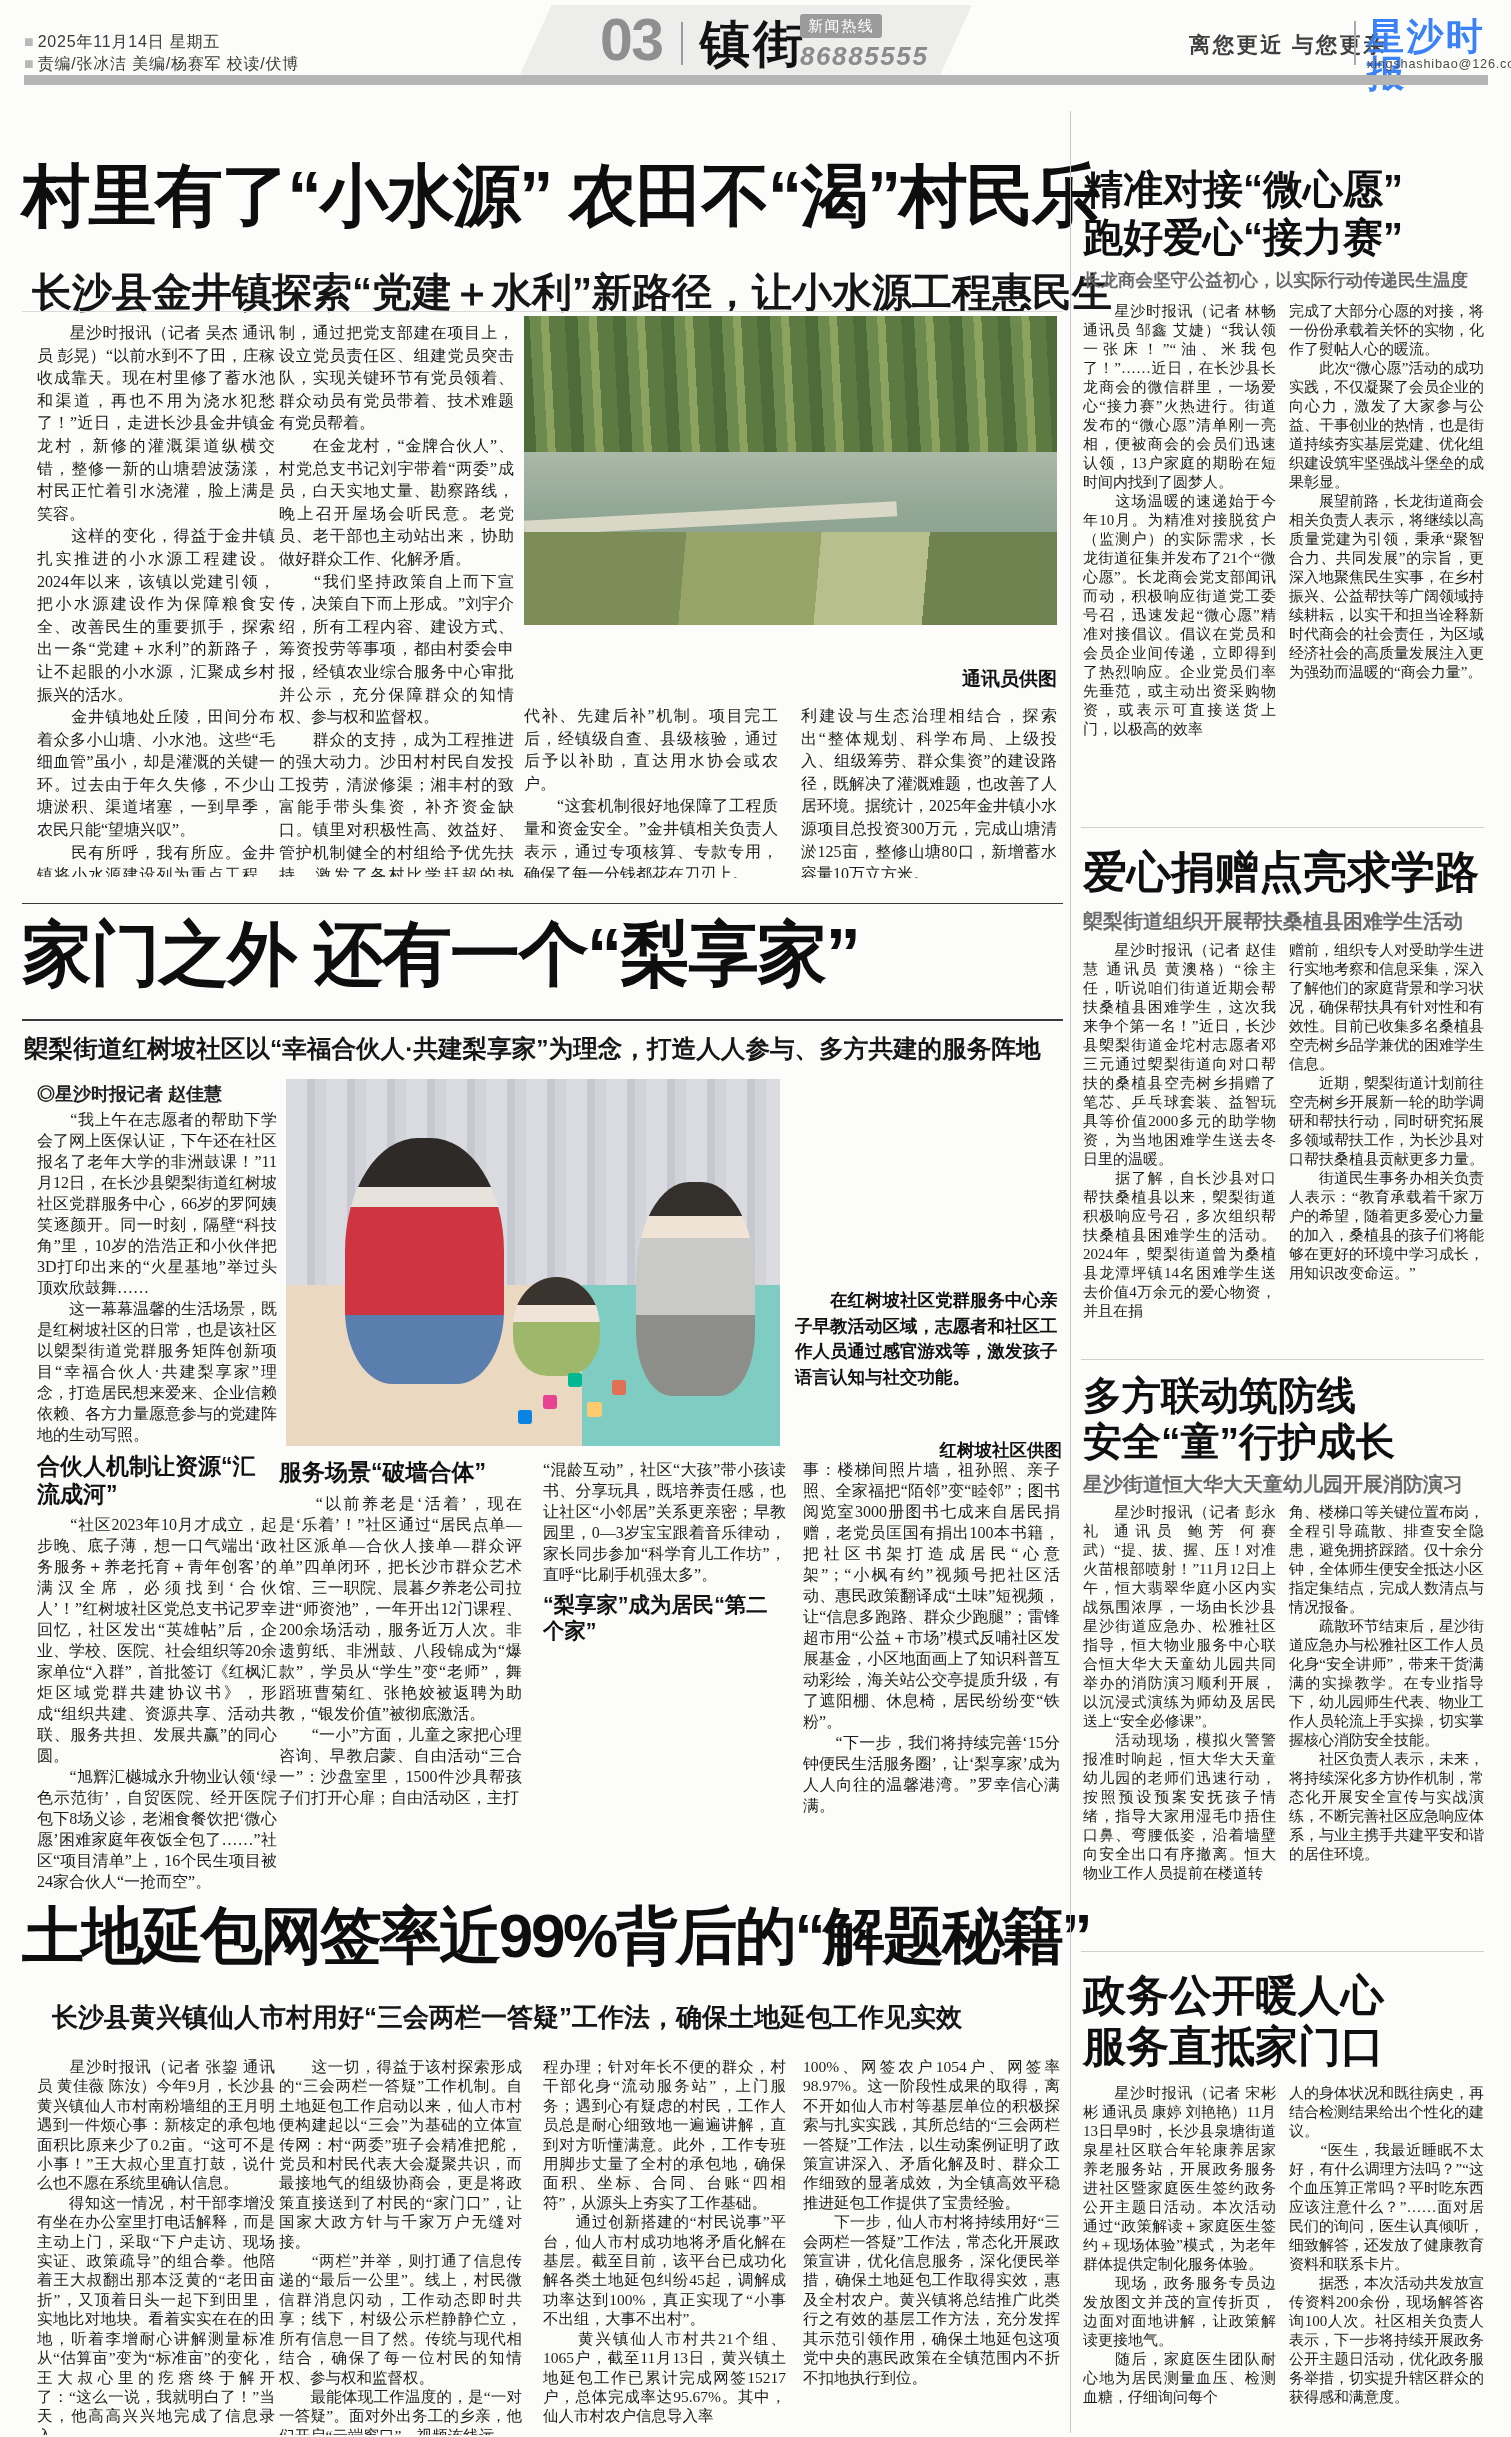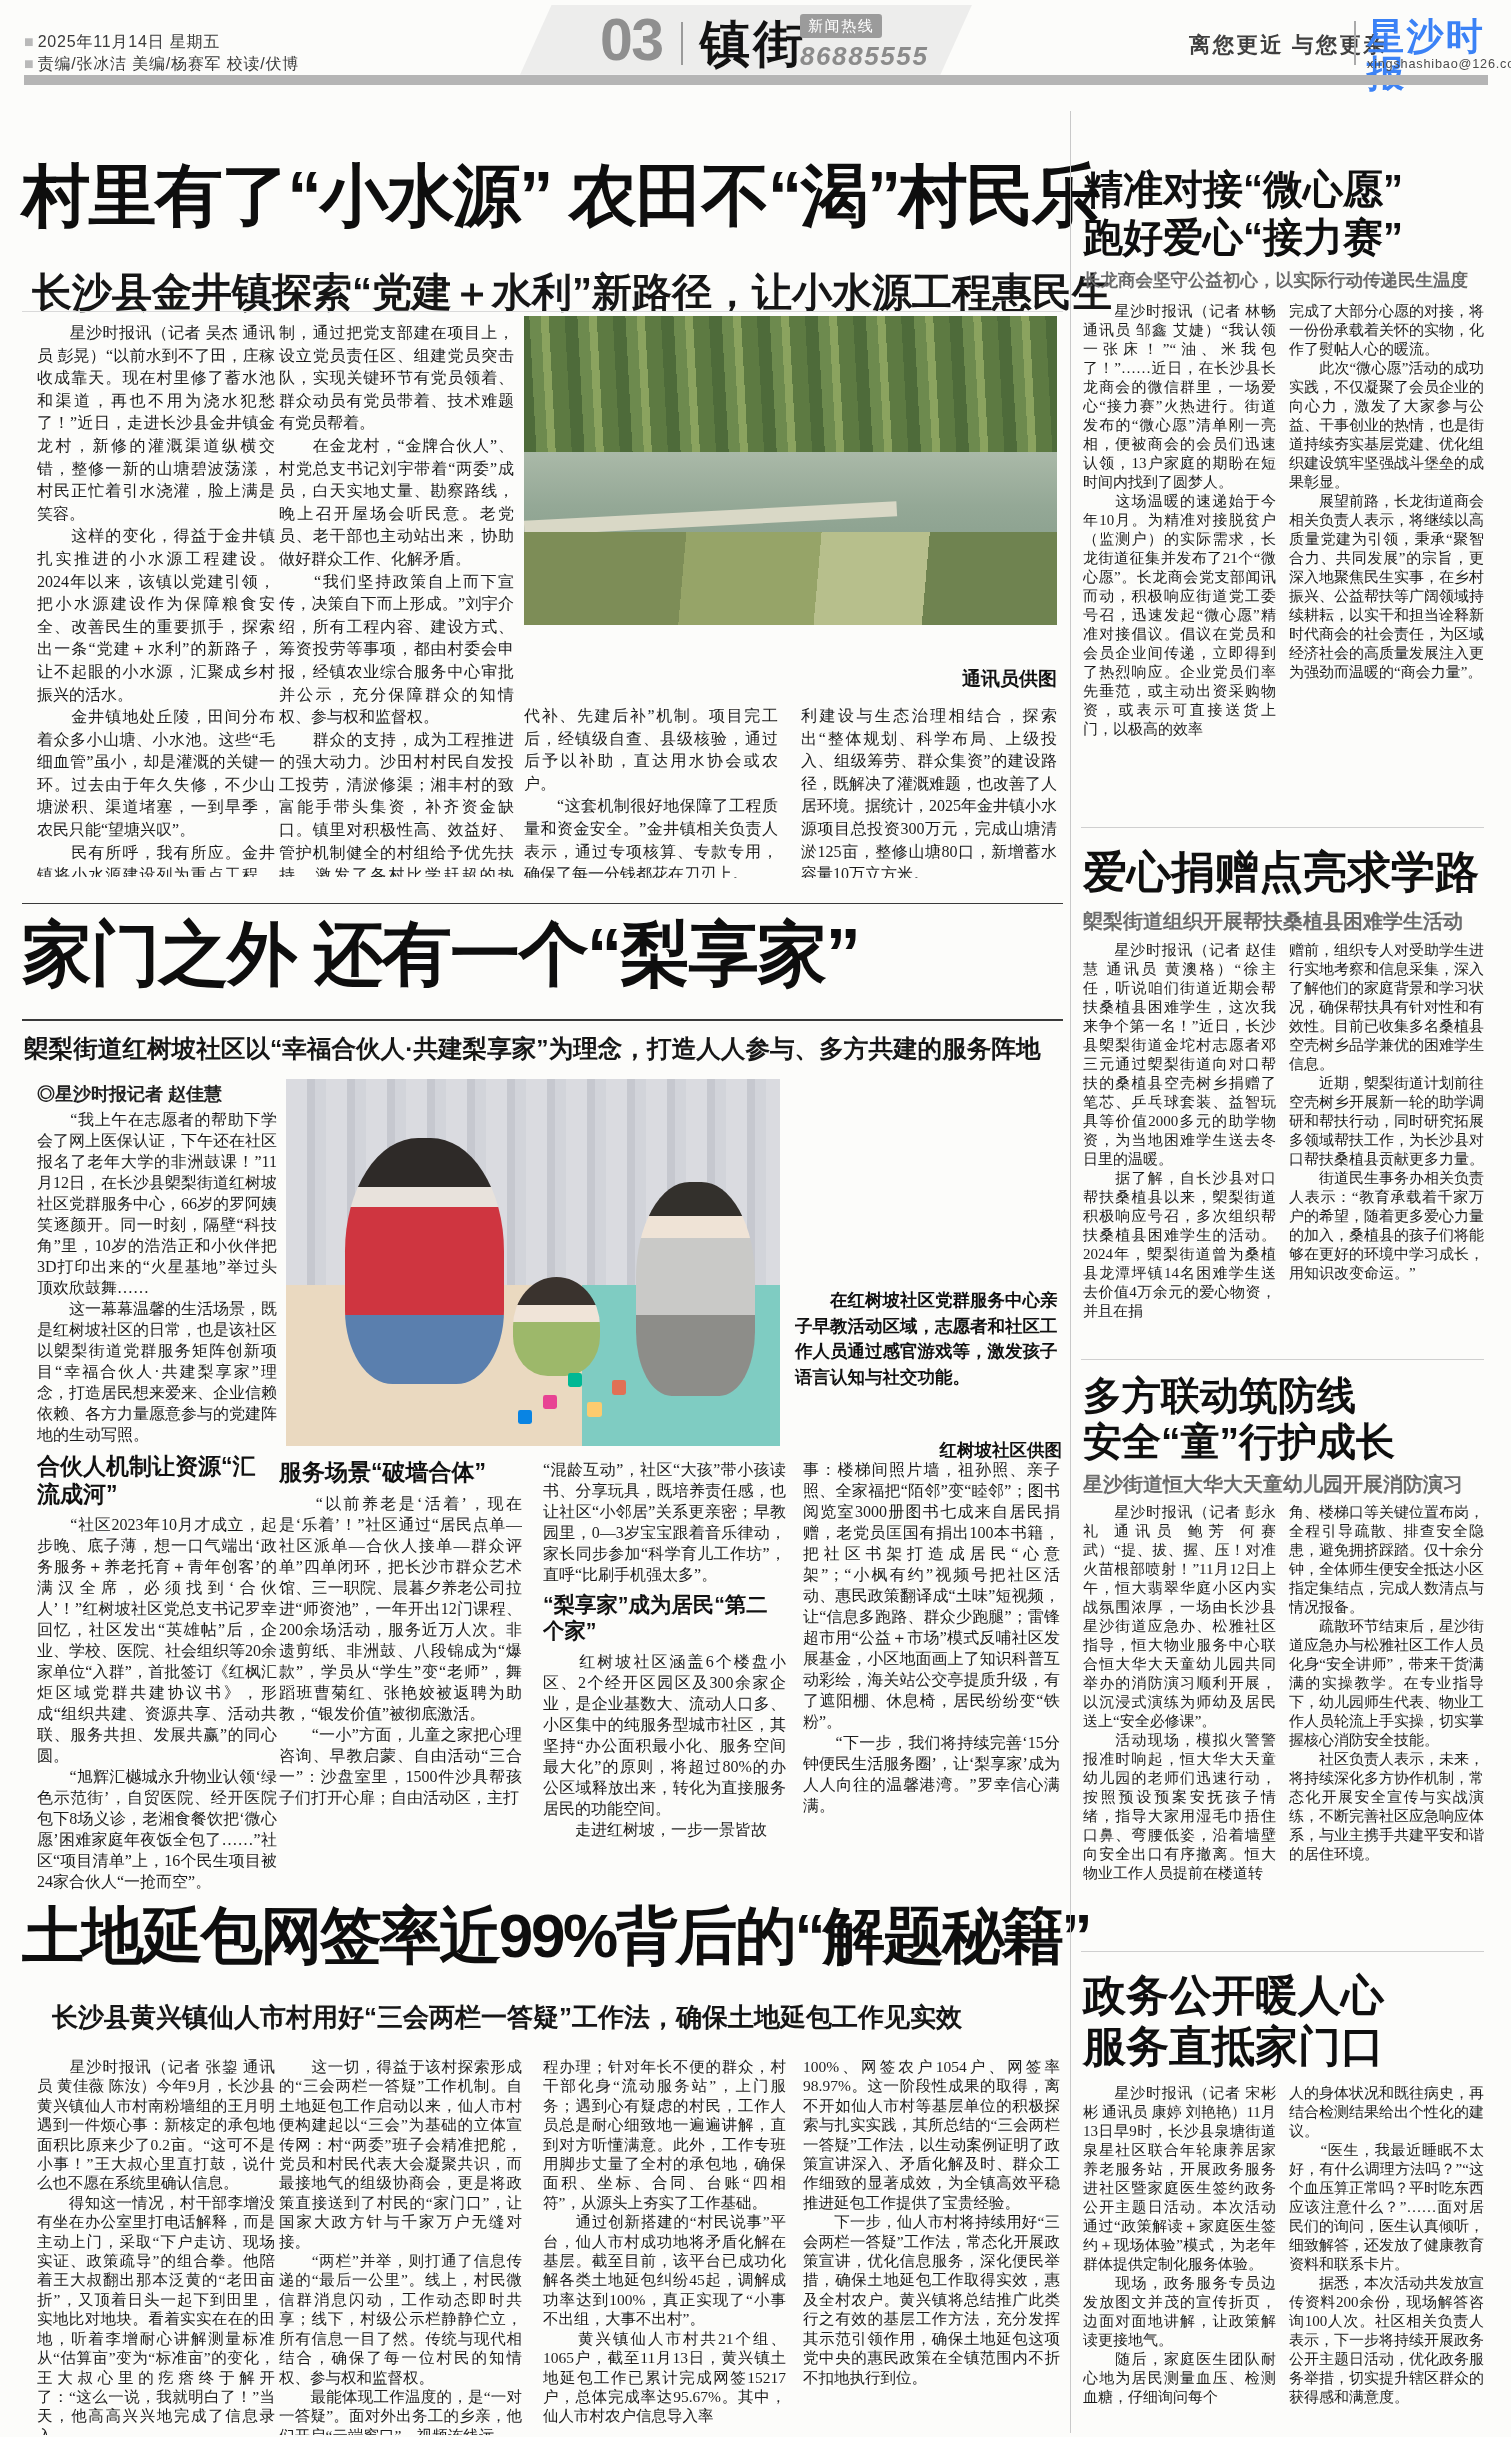--- a/index.html
+++ b/index.html
@@ -153,22 +153,20 @@
     </div>
 
     <div class="abs colwrap" style="left:279px;top:1459px;width:243px;height:438px;">
       <div class="subhead" style="margin-top:0;font-size:23px;">服务场景“破墙合体”</div>
       <div class="bodycol b20b">　　“以前养老是‘活着’，现在是‘乐着’！”社区通过“居民点单—社区派单—合伙人接单—群众评单”四单闭环，把长沙市群众艺术馆、三一职院、晨暮夕养老公司拉进“师资池”，一年开出12门课程、200余场活动，服务近万人次。非遗剪纸、非洲鼓、八段锦成为“爆款”，学员从“学生”变“老师”，舞蹈班曹菊红、张艳姣被返聘为助教，“银发价值”被彻底激活。
 　　“一小”方面，儿童之家把心理咨询、早教启蒙、自由活动“三合一”：沙盘室里，1500件沙具帮孩子们打开心扉；自由活动区，主打</div>
     </div>
     <div class="abs colwrap" style="left:543px;top:1459px;width:243px;height:438px;">
       <div class="bodycol b20b">“混龄互动”，社区“大孩”带小孩读书、分享玩具，既培养责任感，也让社区“小邻居”关系更亲密；早教园里，0—3岁宝宝跟着音乐律动，家长同步参加“科学育儿工作坊”，直呼“比刷手机强太多”。</div>
       <div class="subhead" style="font-size:21.4px;">“梨享家”成为居民“第二个家”</div>
-      <div class="bodycol b20b">　　红树坡社区涵盖6个楼盘小区、2个经开区园区及300余家企业，是企业基数大、流动人口多、小区集中的纯服务型城市社区，其坚持“办公面积最小化、服务空间最大化”的原则，将超过80%的办公区域释放出来，转化为直接服务居民的功能空间。
-　　走进红树坡，一步一景皆故</div>
     </div>
     <div class="abs bodycol b20b colwrap" style="left:803px;top:1459px;width:257px;height:438px;">事：楼梯间照片墙，祖孙照、亲子照、全家福把“陌邻”变“睦邻”；图书阅览室3000册图书七成来自居民捐赠，老党员匡国有捐出100本书籍，把社区书架打造成居民“心意架”；“小枫有约”视频号把社区活动、惠民政策翻译成“土味”短视频，让“信息多跑路、群众少跑腿”；雷锋超市用“公益＋市场”模式反哺社区发展基金，小区地面画上了知识科普互动彩绘，海关站公交亭提质升级，有了遮阳棚、休息椅，居民纷纷变“铁粉”。
 　　“下一步，我们将持续完善‘15分钟便民生活服务圈’，让‘梨享家’成为人人向往的温馨港湾。”罗幸信心满满。</div>
   </div>
 
   <div>
     <div class="abs headline h3a" style="left:22px;top:1903px;width:1041px;">土地延包网签率近99%背后的“解题秘籍”</div>
     <div class="abs subtitle" style="left:24px;top:2000px;font-size:26px;margin-left:28px;">长沙县黄兴镇仙人市村用好“三会两栏一答疑”工作法，确保土地延包工作见实效</div>
     <div class="abs bodycol b19 colwrap" style="left:37px;top:2057px;width:238px;height:378px;">　　星沙时报讯（记者 张鋆 通讯员 黄佳薇 陈汝）今年9月，长沙县黄兴镇仙人市村南粉墙组的王月明遇到一件烦心事：新核定的承包地面积比原来少了0.2亩。“这可不是小事！”王大叔心里直打鼓，说什么也不愿在系统里确认信息。
 　　得知这一情况，村干部李增没有坐在办公室里打电话解释，而是主动上门，采取“下户走访、现场实证、政策疏导”的组合拳。他陪着王大叔翻出那本泛黄的“老田亩折”，又顶着日头一起下到田里，实地比对地块。看着实实在在的田地，听着李增耐心讲解测量标准从“估算亩”变为“标准亩”的变化，王大叔心里的疙瘩终于解开了：“这么一说，我就明白了！”当天，他高高兴兴地完成了信息录入。</div>

